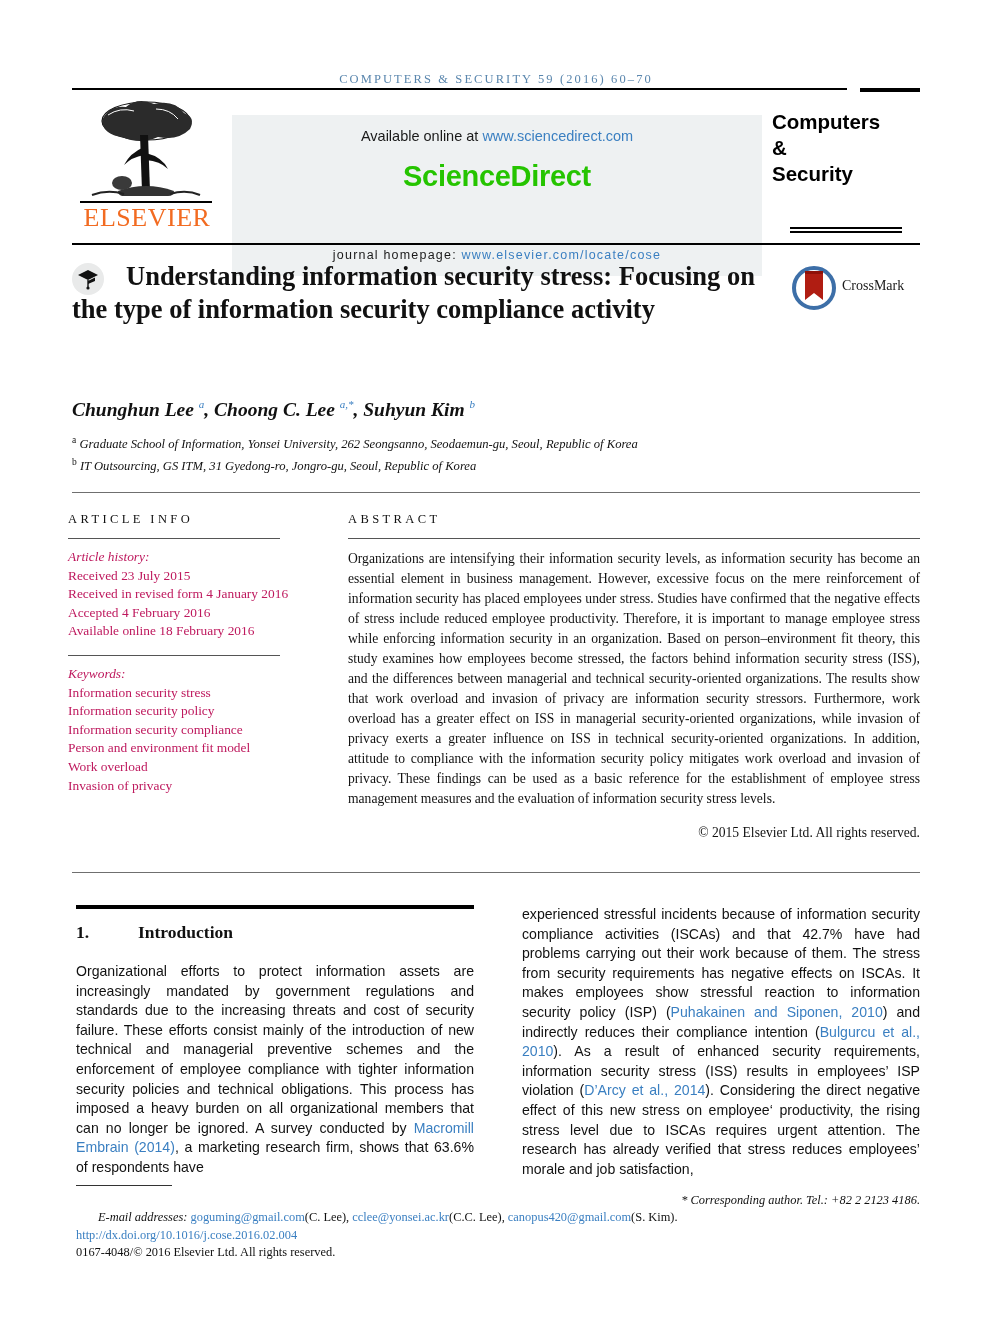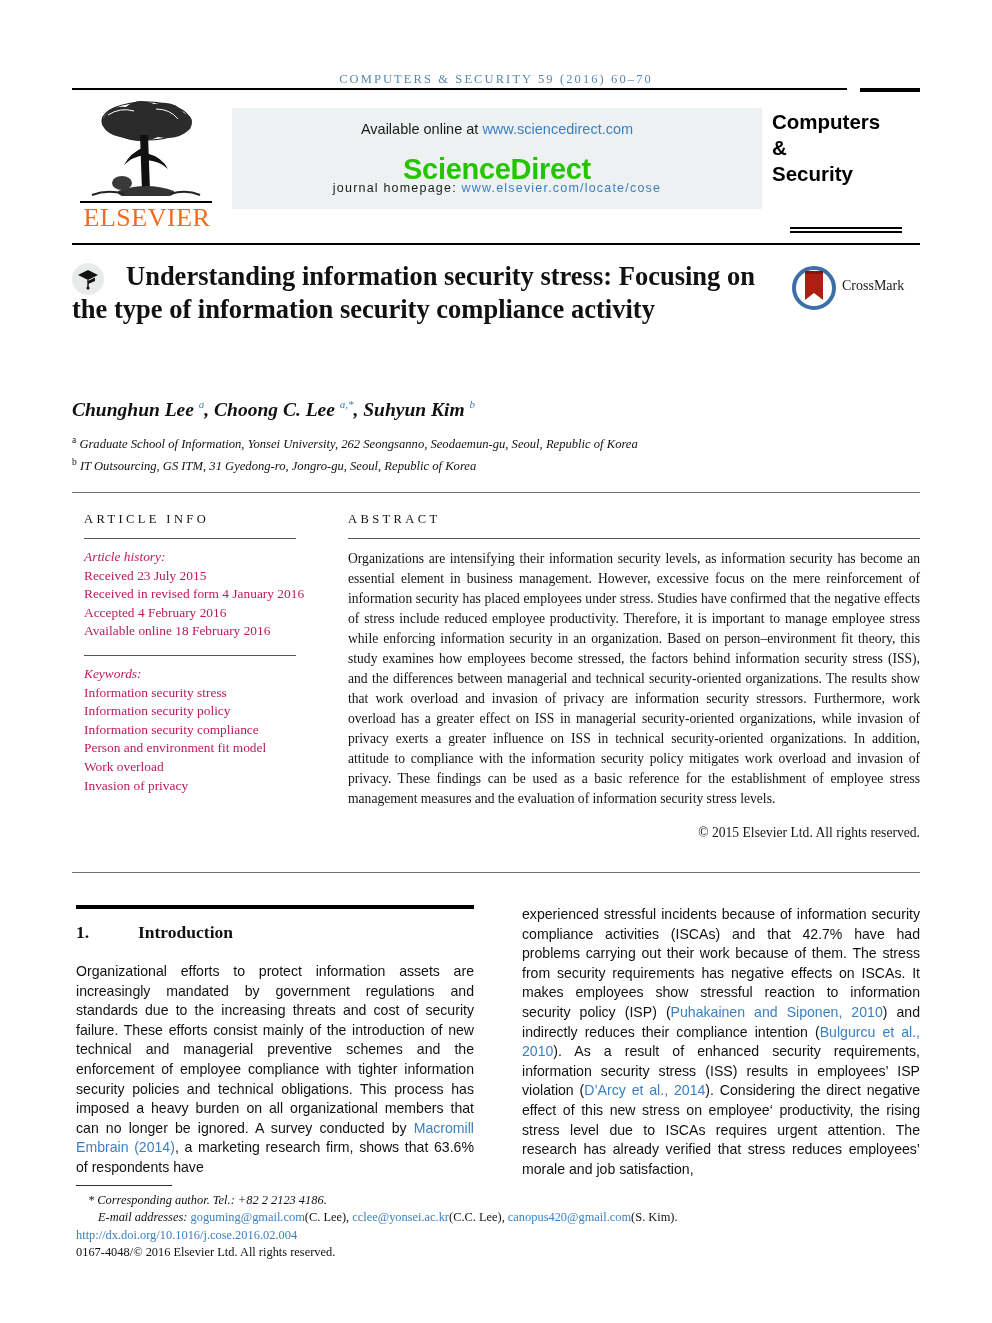--- a/index.html
+++ b/index.html
@@ -29,21 +29,21 @@
   .els-tree{position:absolute;left:6px;top:0;width:136px;height:112px;overflow:hidden;}
   .els-tree svg{display:block;}
   .els-word{
     position:absolute;left:2px;top:110px;width:146px;text-align:center;
     font-family:"Liberation Serif", serif;font-size:26px;letter-spacing:0.5px;
     color:#F26B21;line-height:1;
   }
   .els-bar{position:absolute;left:8px;top:106px;width:132px;height:2px;background:#000;}
 
   .sd-box{
-    position:absolute;left:160px;top:13px;width:530px;height:101px;
+    position:absolute;left:160px;top:20px;width:530px;height:161px;
     background:#eef1f2;
     display:flex;flex-direction:column;align-items:center;
   }
   .sd-avail{margin-top:13px;font-family:"Liberation Sans",sans-serif;font-size:14.5px;color:#1a1a1a;}
   .sd-avail a{color:#3a7fc1;text-decoration:none;}
   .sd-logo{
     margin-top:16px;font-family:"Liberation Sans",sans-serif;font-weight:bold;
     font-size:29px;color:#25c400;letter-spacing:-0.3px;
   }
   .sd-home{
@@ -95,21 +95,21 @@
   .affil{
     position:absolute;left:72px;top:432px;width:848px;
     font-family:"Liberation Serif", serif;font-style:italic;font-size:12.6px;
     line-height:17.5px;color:#111;
   }
   .affil sup{font-size:9.5px;vertical-align:super;font-style:normal;}
 
   
   .rule-thin-top{position:absolute;left:72px;top:492px;width:848px;height:1px;background:#6f6f6f;}
 
-  .infocol{position:absolute;left:84px;top:512px;width:226px;}
+  .infocol{position:absolute;left:68px;top:512px;width:226px;}
   .abscol{position:absolute;left:348px;top:512px;width:572px;}
 
   .sechead{
     font-family:"Liberation Serif", serif;font-size:12.5px;letter-spacing:3.4px;color:#111;
   }
   .rule-sec{width:100%;height:1px;background:#555;margin-top:11px;}
   .infocol .rule-sec{width:212px;}
 
   .infoblk{font-family:"Liberation Serif", serif;font-size:13.4px;line-height:18.6px;color:#be185d;margin-top:9px;}
   .infoblk .it{font-style:italic;}
@@ -142,21 +142,21 @@
   }
   .col.right .bodytxt{margin-top:0;}
   a.ref{color:#3a7fc1;text-decoration:none;}
 
   
   .footrule{position:absolute;left:76px;top:1185px;width:96px;height:1px;background:#333;}
   .footer{
     position:absolute;left:76px;top:1192px;width:844px;
     font-family:"Liberation Serif", serif;font-size:12.4px;line-height:17.4px;color:#111;
   }
-  .footer .corr{font-style:italic;padding-left:12px;}
+  .footer .corr{font-style:italic;padding-left:12px;text-align:right;}
   .footer .emails{padding-left:22px;}
   .footer .emails .lbl{font-style:italic;}
   .footer a{color:#3a7fc1;text-decoration:none;}
   .footer .doi a{color:#3a7fc1;}
 </style>
 </head>
 <body>
 
 <div class="page">
 

